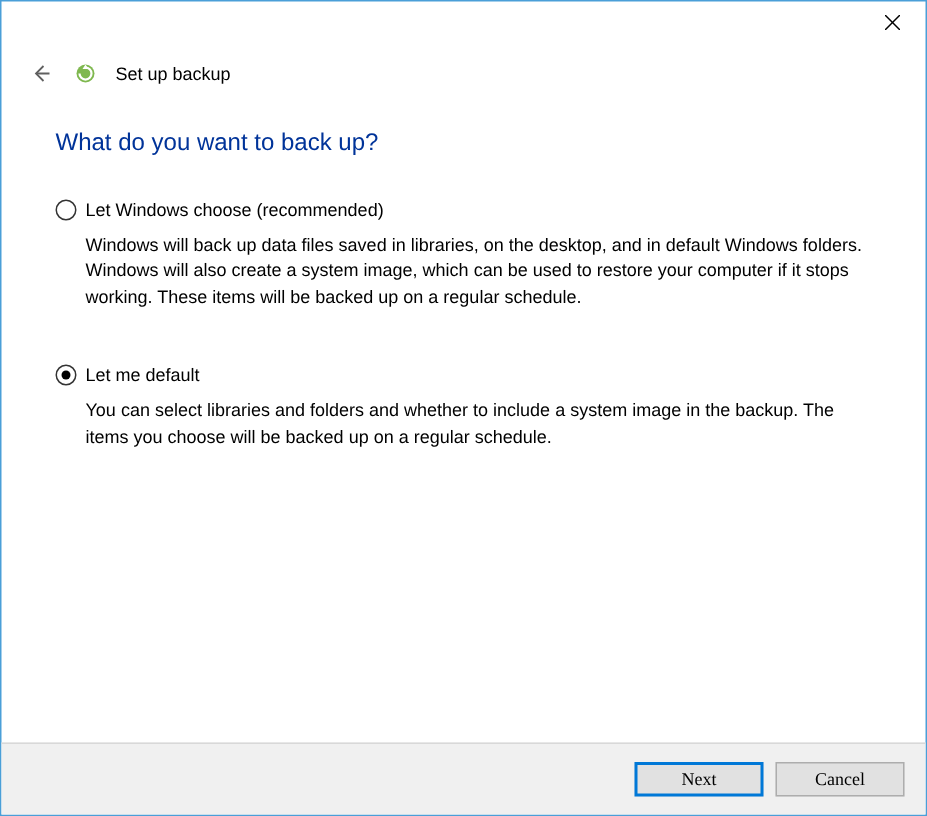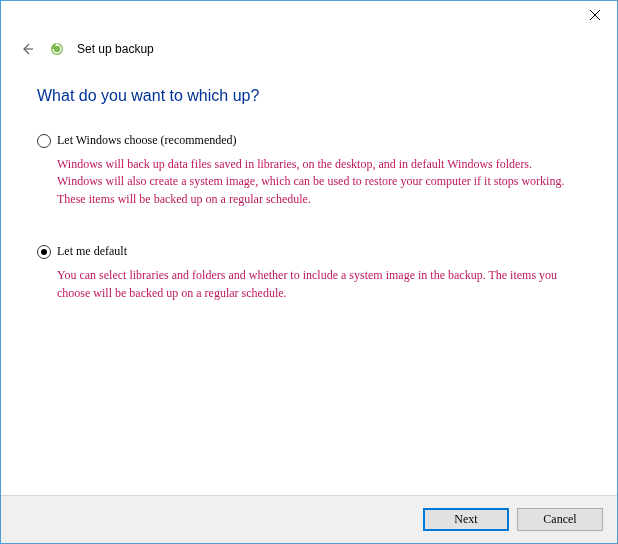--- a/index.html
+++ b/index.html
@@ -70,21 +70,20 @@
       padding: 28px 36px 10px 36px;
     }
     .main-heading {
       font-size: 16px;
       color: #003399;
       font-weight: normal;
       margin-bottom: 28px;
     }
     .option-group {
       margin-bottom: 36px;
-      font-family: Liberation Serif, serif;
     }
     .radio-row {
       display: flex;
       align-items: center;
       gap: 6px;
       margin-bottom: 8px;
       cursor: pointer;
     }
     .radio {
       width: 14px;
@@ -102,21 +101,21 @@
       height: 6px;
       background: #000;
       border-radius: 50%;
     }
     .radio-label {
       font-size: 12px;
       color: #000;
     }
     .option-desc {
       font-size: 12px;
-      color: #be185d;
+      color: #000000;
       line-height: 1.45;
       padding-left: 20px;
       max-width: 540px;
     }
     .footer {
       border-top: 1px solid #d8d8d8;
       background: #f0f0f0;
       padding: 12px 14px;
       display: flex;
       justify-content: flex-end;
@@ -162,21 +161,21 @@
       <svg width="16" height="16" viewBox="0 0 16 16">
         <circle cx="8" cy="8" r="6" fill="#7fb84f"></circle>
         <path d="M8 4 A4 4 0 1 1 4 8" stroke="#fff" stroke-width="1.5" fill="none"></path>
         <polygon points="8,2 10,5 6,5" fill="#fff"></polygon>
       </svg>
     </div>
     <div class="header-title">Set up backup</div>
   </div>
 
   <div class="content">
-    <h1 class="main-heading">What do you want to which up?</h1>
+    <h1 class="main-heading">What do you want to back up?</h1>
 
     <div class="option-group">
       <div class="radio-row">
         <span class="radio"></span>
         <span class="radio-label">Let Windows choose (recommended)</span>
       </div>
       <div class="option-desc">Windows will back up data files saved in libraries, on the desktop, and in default Windows folders. Windows will also create a system image, which can be used to restore your computer if it stops working. These items will be backed up on a regular schedule.</div>
     </div>
 
     <div class="option-group">

